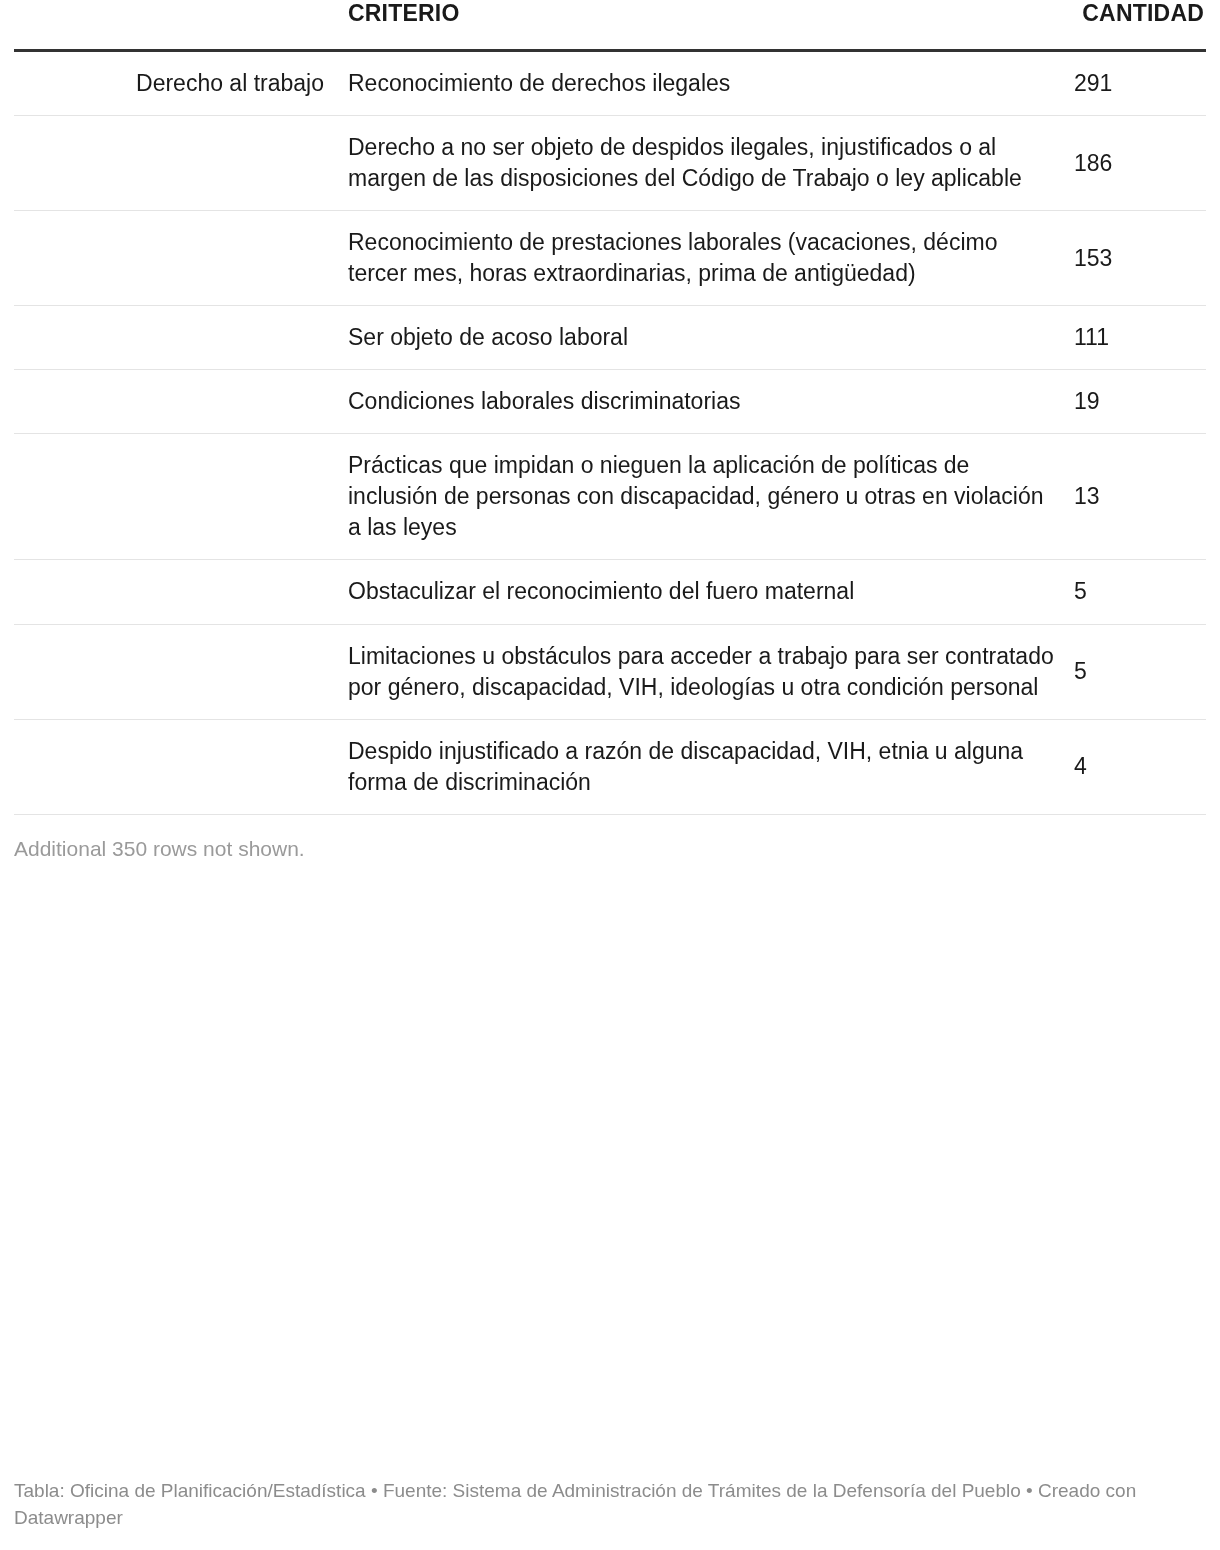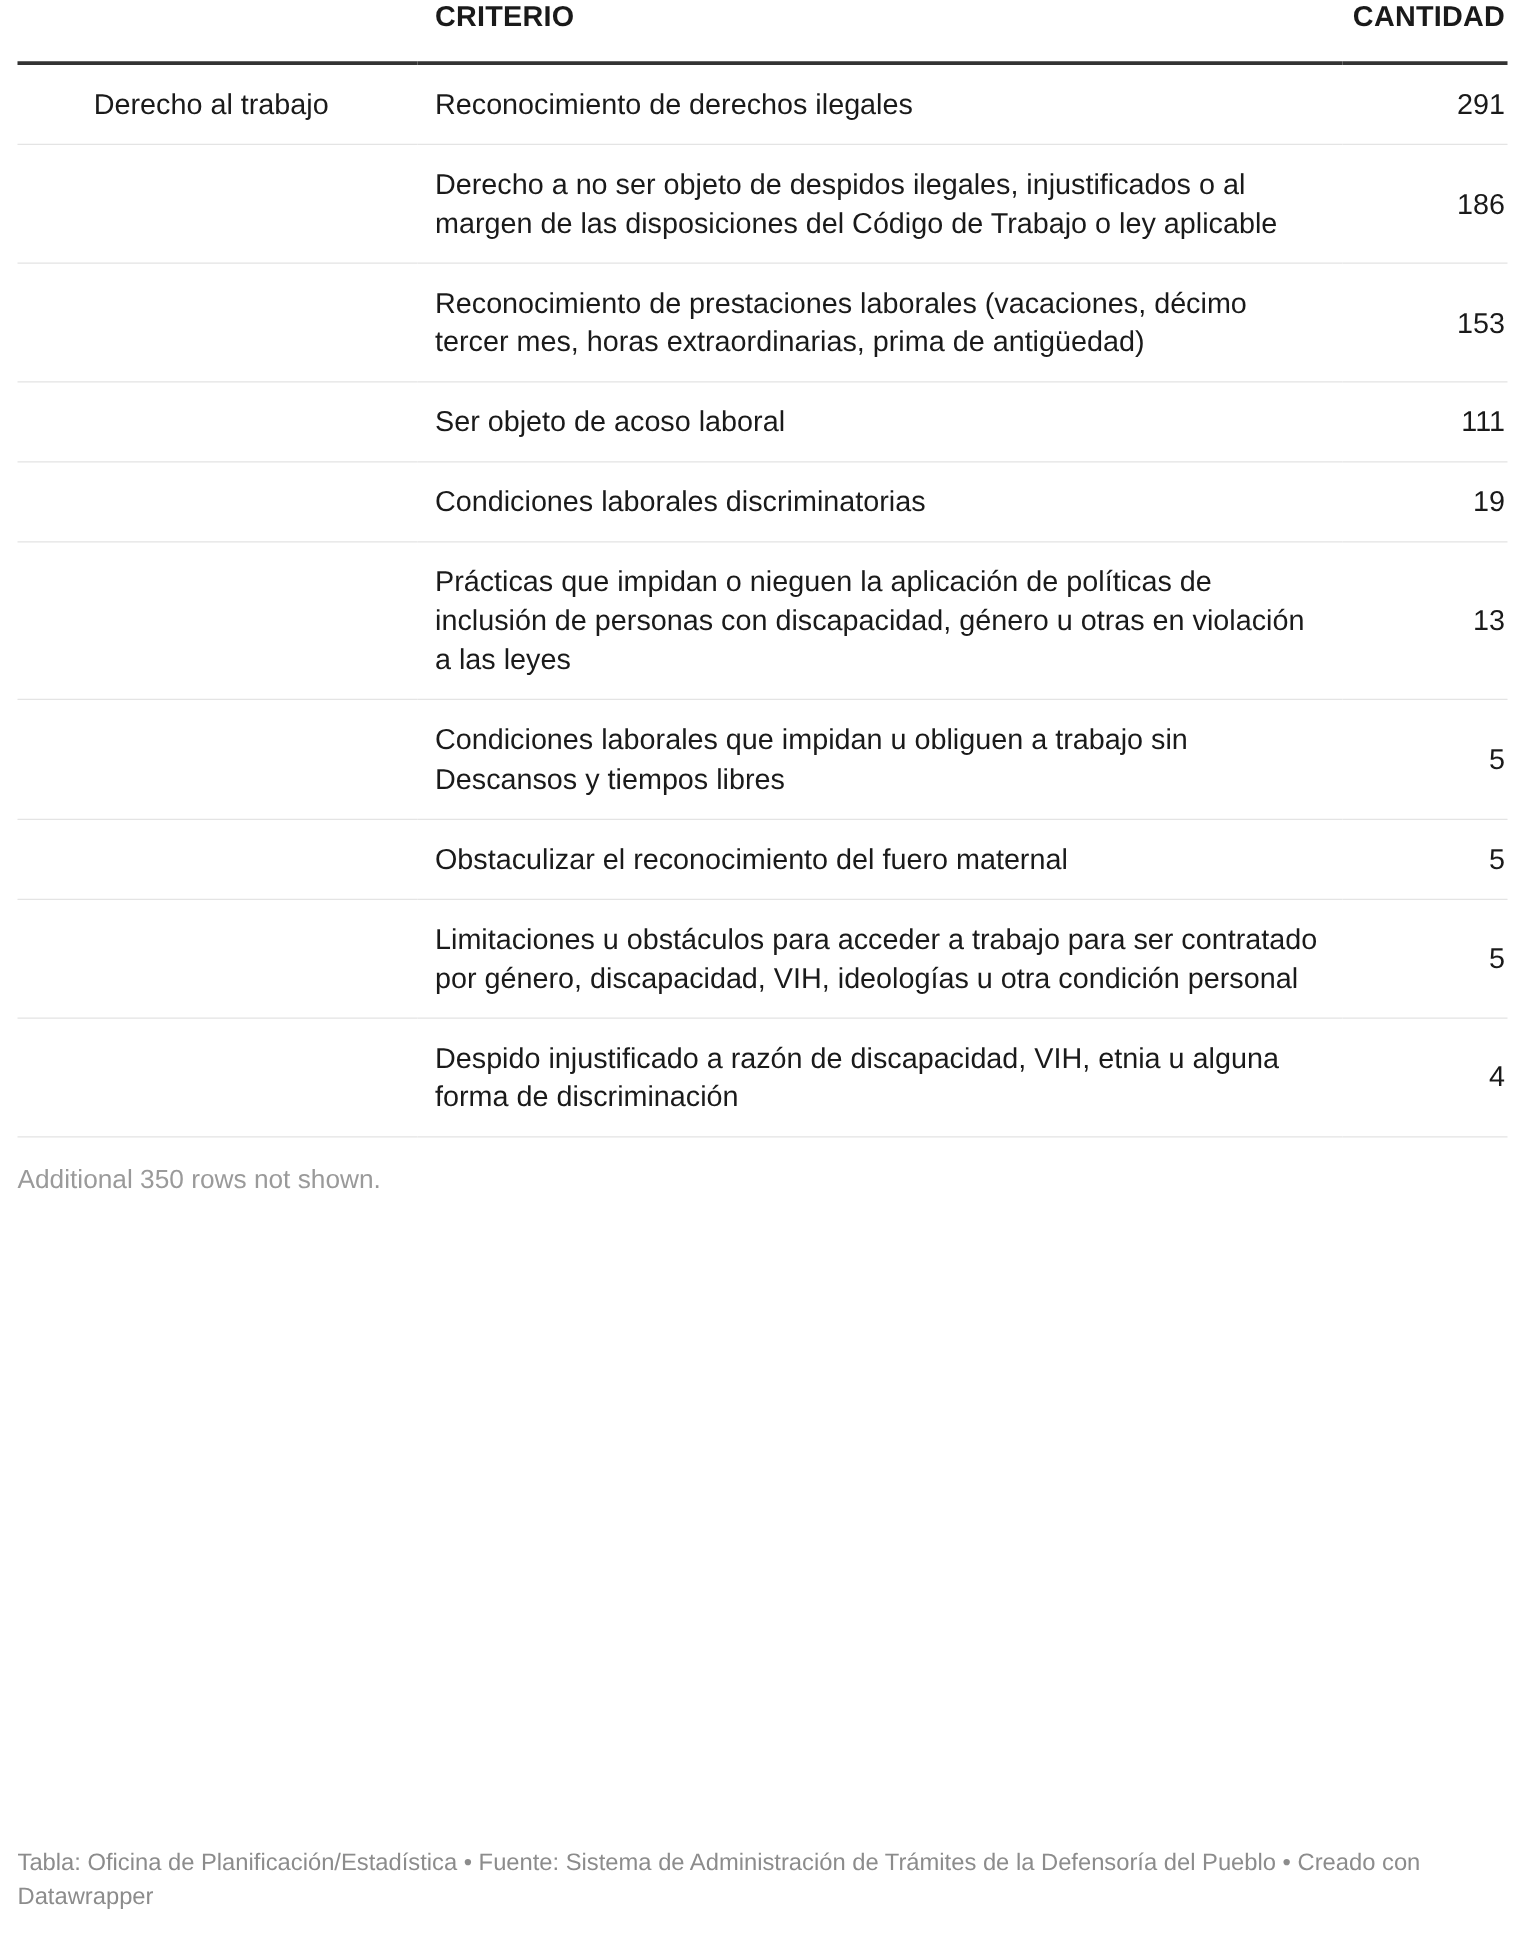--- a/index.html
+++ b/index.html
@@ -52,31 +52,30 @@
     color: #1a1a1a;
     padding: 16px 0 16px 0;
     vertical-align: middle;
     border-bottom: 1px solid #e4e4e4;
     background: #ffffff;
   }
   tbody tr:last-child td {
     border-bottom: 1px solid #e4e4e4;
   }
   td.t-group {
-    text-align: center;
+    text-align: right;
     padding-right: 10px;
     margin-left: 23px;
   }
   td.t-criterio {
     text-align: left;
     padding-left: 14px;
     padding-right: 20px;
   }
   td.t-cantidad {
-    text-align: right;
     padding-right: 2px;
     white-space: nowrap;
   }
 
   .note {
     font-size: 21px;
     color: #9a9a9a;
     padding: 22px 0 0 0;
   }
   .footer {
@@ -133,25 +132,20 @@
           <td class="t-criterio">Condiciones laborales discriminatorias</td>
           <td class="t-cantidad">19</td>
         </tr>
         <tr>
           <td class="t-group"></td>
           <td class="t-criterio">Prácticas que impidan o nieguen la aplicación de políticas de inclusión de personas con discapacidad, género u otras en violación a las leyes</td>
           <td class="t-cantidad">13</td>
         </tr>
         <tr>
           <td class="t-group"></td>
-          <td class="t-criterio">Condiciones laborales que impidan u obliguen a trabajo sin Descansos y tiempos libres</td>
-          <td class="t-cantidad">5</td>
-        </tr>
-        <tr>
-          <td class="t-group"></td>
           <td class="t-criterio">Obstaculizar el reconocimiento del fuero maternal</td>
           <td class="t-cantidad">5</td>
         </tr>
         <tr>
           <td class="t-group"></td>
           <td class="t-criterio">Limitaciones u obstáculos para acceder a trabajo para ser contratado por género, discapacidad, VIH, ideologías u otra condición personal</td>
           <td class="t-cantidad">5</td>
         </tr>
         <tr>
           <td class="t-group"></td>

